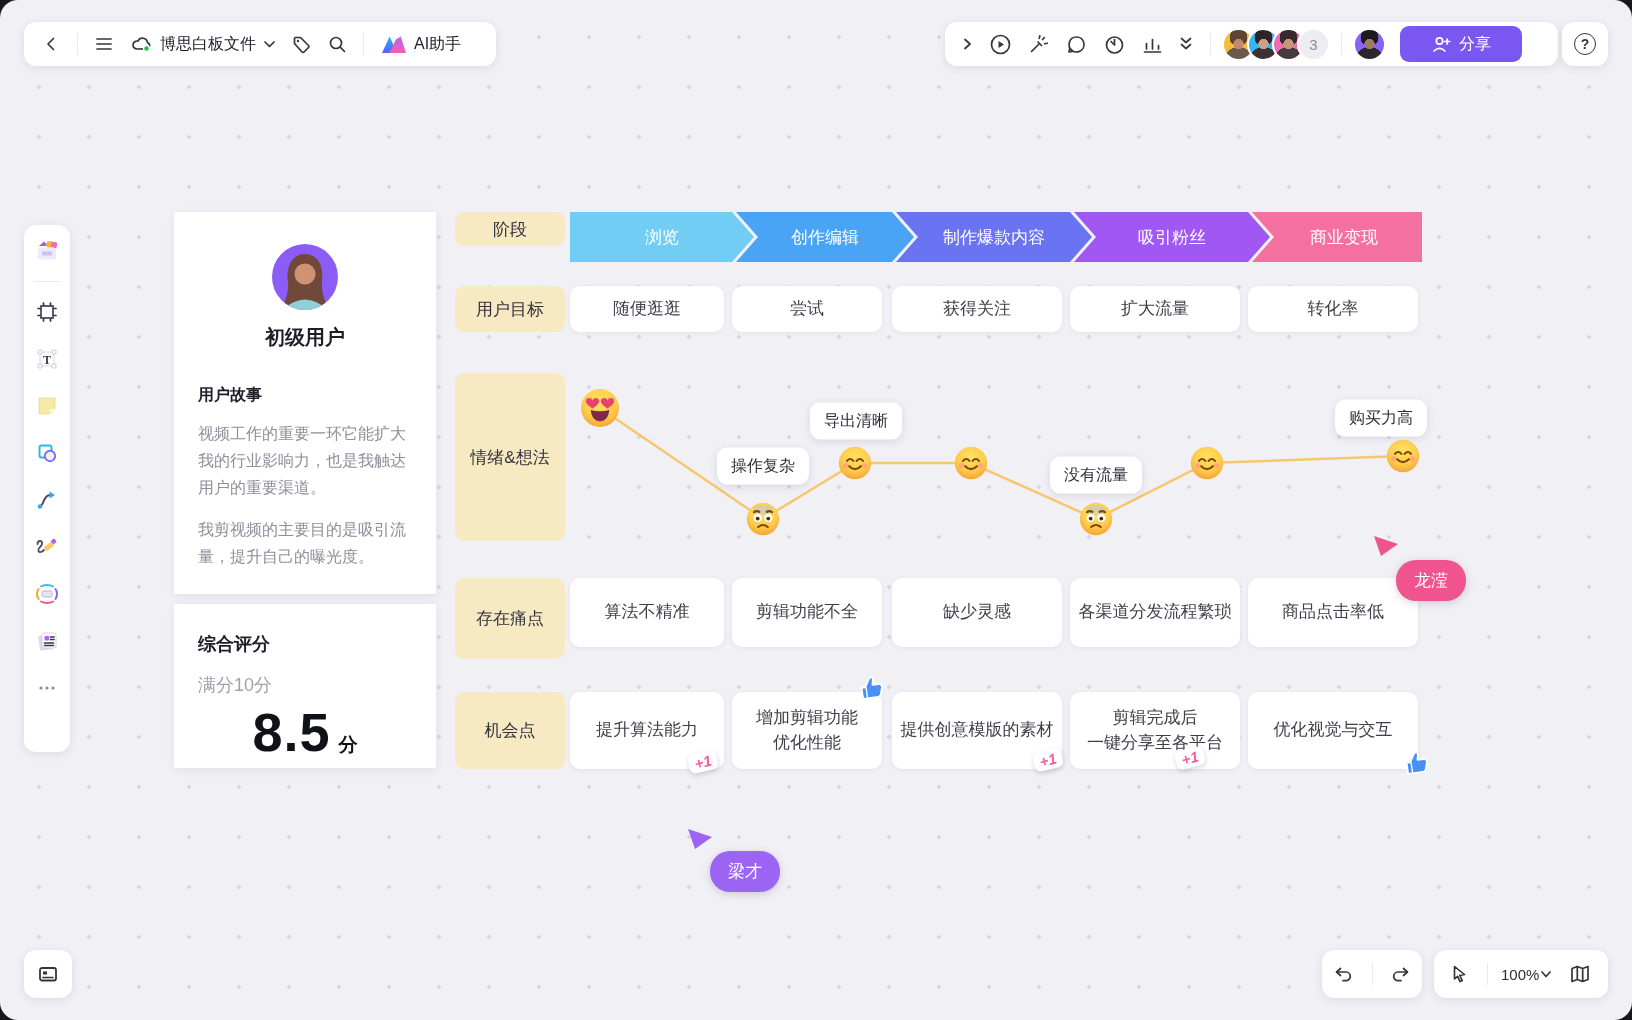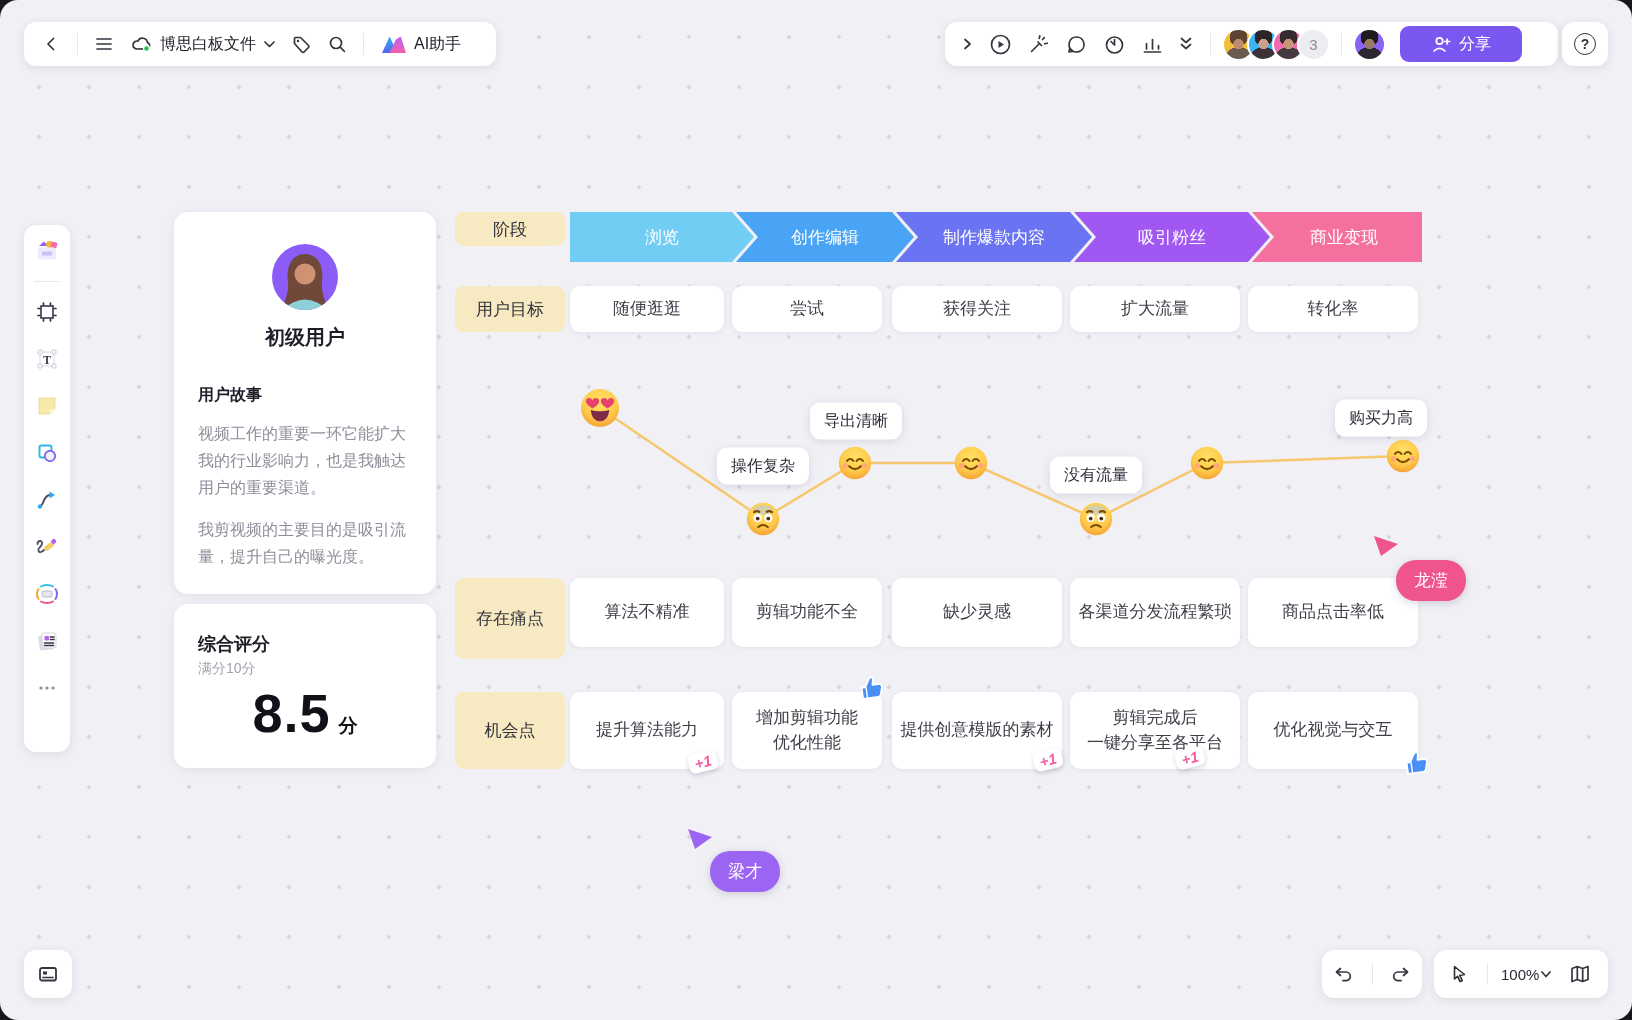--- a/index.html
+++ b/index.html
@@ -30,29 +30,29 @@
   .help-card{position:absolute;left:1562px;top:22px;width:46px;height:44px;background:#fff;border-radius:12px;
     box-shadow:0 2px 10px rgba(40,40,80,.10);display:flex;align-items:center;justify-content:center}
   .q-circle{width:22px;height:22px;border:1.8px solid #35353f;border-radius:50%;display:flex;align-items:center;
     justify-content:center;font-size:14px;font-weight:bold;color:#35353f}
   
   .sidebar{left:24px;top:225px;width:46px;height:527px;flex-direction:column;justify-content:flex-start;
     padding:9px 0;gap:13px}
   .s-btn{width:34px;height:34px;display:flex;align-items:center;justify-content:center;border-radius:8px;cursor:pointer;flex:0 0 auto}
   .s-div{width:26px;height:1px;background:#e9e8ef;flex:0 0 auto}
   
-  .panel{position:absolute;background:#fff;border-radius:14px;box-shadow:0 2px 10px rgba(40,40,80,.08)}
+  .panel{position:absolute;background:#fff;border-radius:2px;box-shadow:0 2px 10px rgba(40,40,80,.08)}
   .profile{left:174px;top:212px;width:262px;height:382px;padding:32px 24px 0}
   .p-avatar{display:flex;justify-content:center}
   .p-title{text-align:center;font-size:20px;font-weight:bold;color:#1e1e28;margin-top:14px}
   .p-h{font-size:16px;font-weight:bold;color:#1e1e28;margin-top:34px}
   .p-text{font-size:16px;line-height:1.7;color:#8f8e9b;margin-top:14px}
   .score{left:174px;top:604px;width:262px;height:164px;padding:28px 24px 0}
   .sc-h{font-size:18px;font-weight:bold;color:#1e1e28}
-  .sc-sub{font-size:14px;color:#a2a1ac;margin-top:4px}
+  .sc-sub{font-size:18px;color:#a2a1ac;margin-top:17px}
   .sc-row{display:flex;align-items:baseline;justify-content:center;gap:8px;margin-top:4px}
   .sc-val{font-size:54px;font-weight:bold;color:#111118;letter-spacing:1px}
   .sc-unit{font-size:19px;font-weight:bold;color:#111118}
   
   .ylab{position:absolute;left:455px;width:110px;background:#f7e9c1;border-radius:9px;display:flex;
     align-items:center;justify-content:center;font-size:17px;font-weight:500;color:#33333d;cursor:pointer}
   .card{position:absolute;background:#fff;border-radius:10px;box-shadow:0 1px 5px rgba(50,50,90,.08);
     display:flex;align-items:center;justify-content:center;font-size:17px;color:#3f3f4a;text-align:center;
     white-space:pre-line;line-height:1.45;cursor:pointer}
   .col1{left:570px;width:154px}.col2{left:732px;width:150px}.col3{left:892px;width:170px}
@@ -327,20 +327,21 @@
     <div class="sc-h">综合评分</div>
     <div class="sc-sub">满分10分</div>
     <div class="sc-row">
       <span class="sc-val">8.5</span>
       <span class="sc-unit">分</span>
     </div>
   </div>
 
   <div class="ylab" style="top:212px;height:34px">阶段</div>
   <div class="ylab" style="top:286px;height:46px">用户目标</div>
+  <div class="ylab" style="top:373px;height:168px">情绪&amp;想法</div>
   <div class="ylab" style="top:578px;height:81px">存在痛点</div>
   <div class="ylab" style="top:692px;height:77px">机会点</div>
 
   <svg class="stage-svg" width="860" height="50">
     <polygon points="4,0 166,0 188,25 166,50 4,50" fill="#72cdf5"></polygon>
     <polygon points="170,0 326,0 348,25 326,50 170,50 192,25" fill="#4aa4f5"></polygon>
     <polygon points="330,0 504,0 526,25 504,50 330,50 352,25" fill="#6a73f2"></polygon>
     <polygon points="508,0 682,0 704,25 682,50 508,50 530,25" fill="#a158f2"></polygon>
     <polygon points="686,0 856,0 856,50 686,50 708,25" fill="#f4709f"></polygon>
   </svg>

